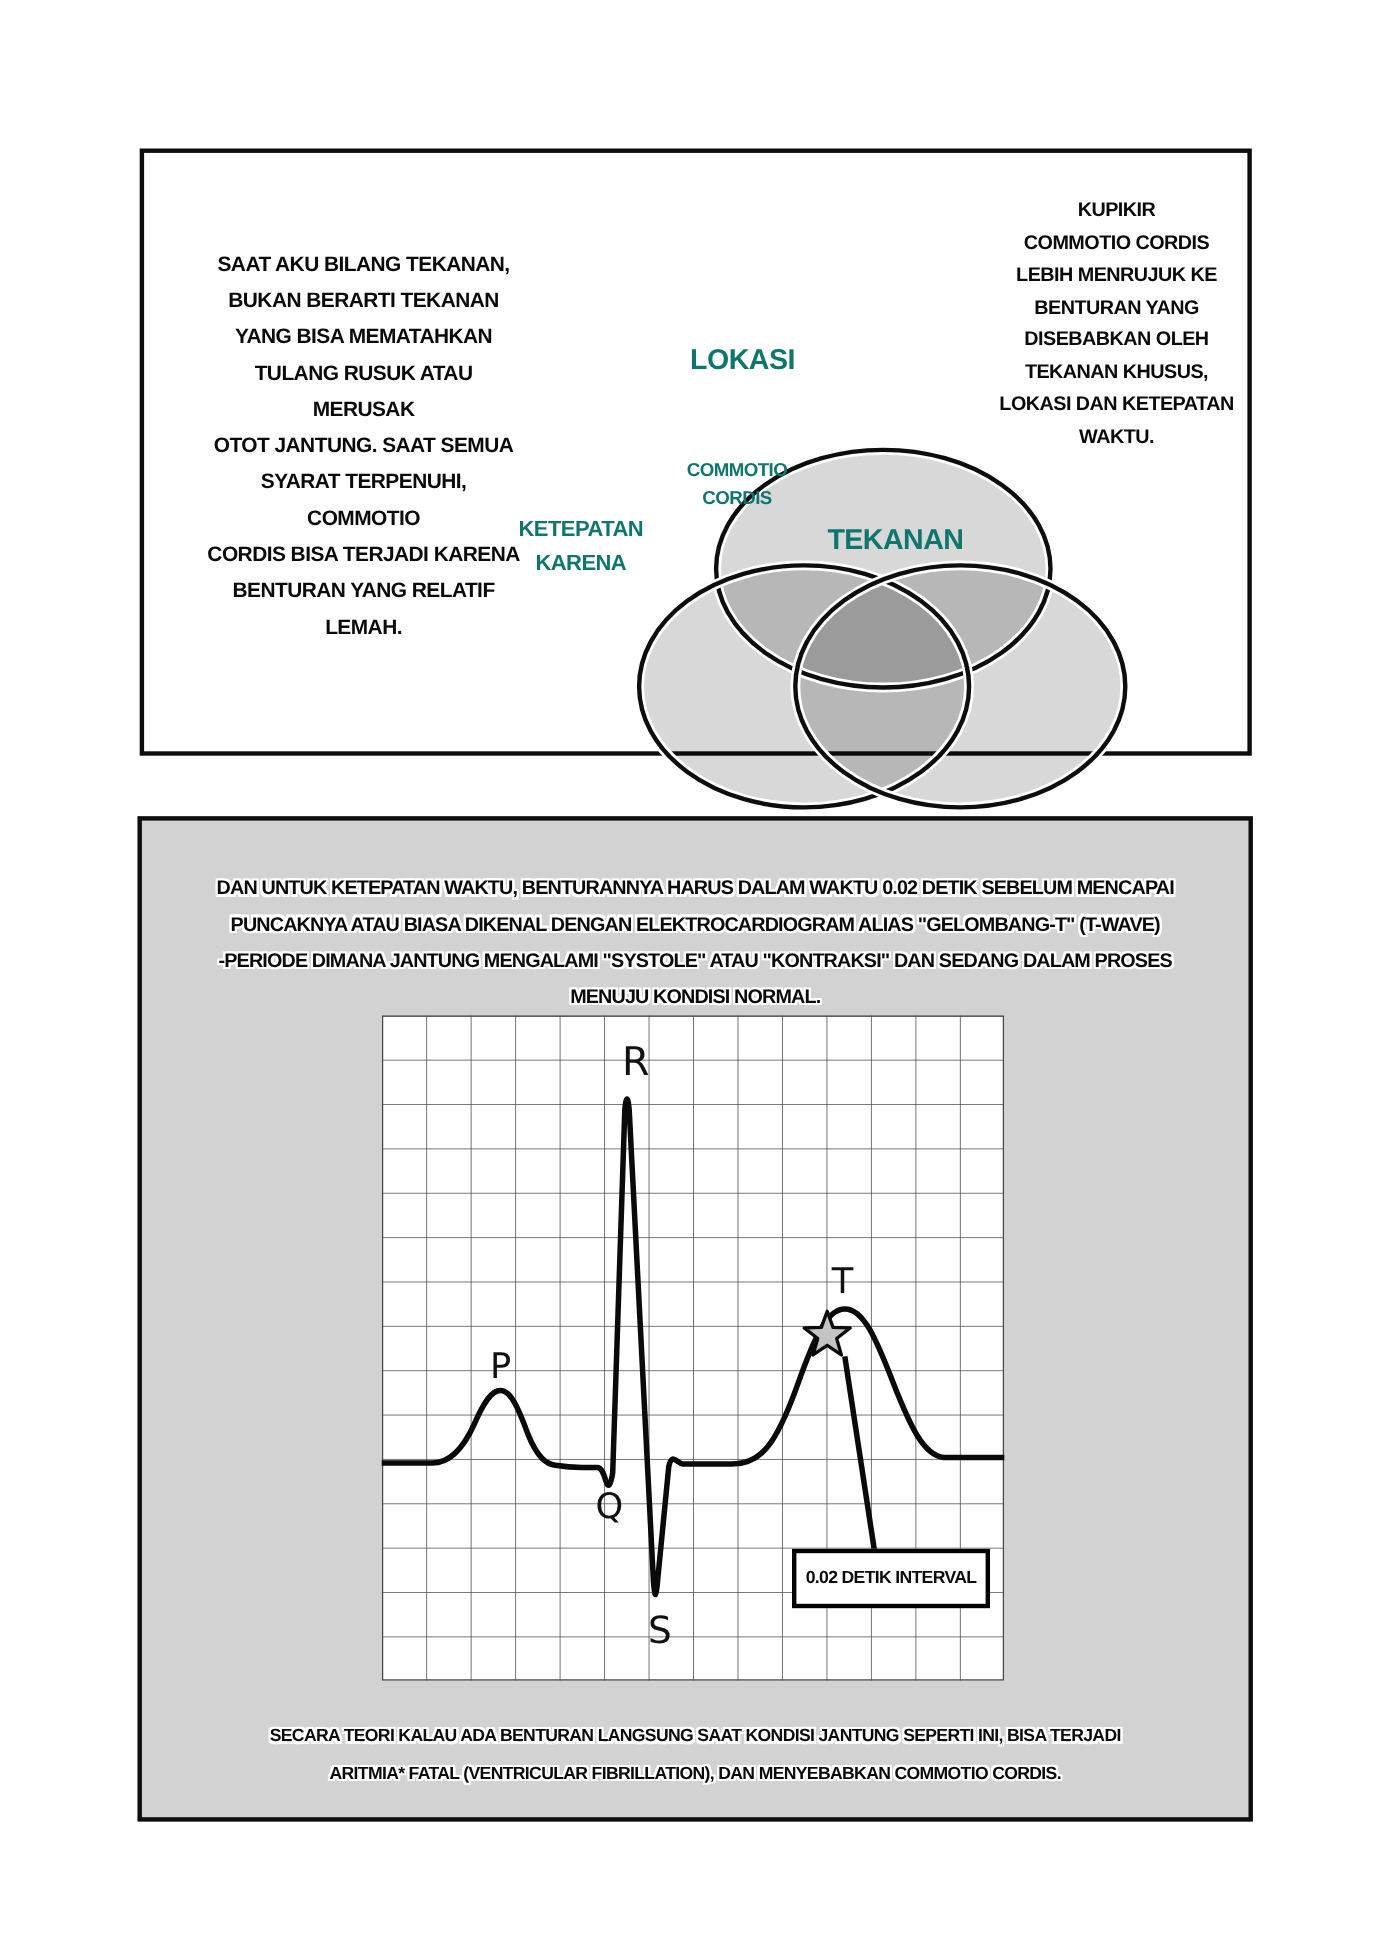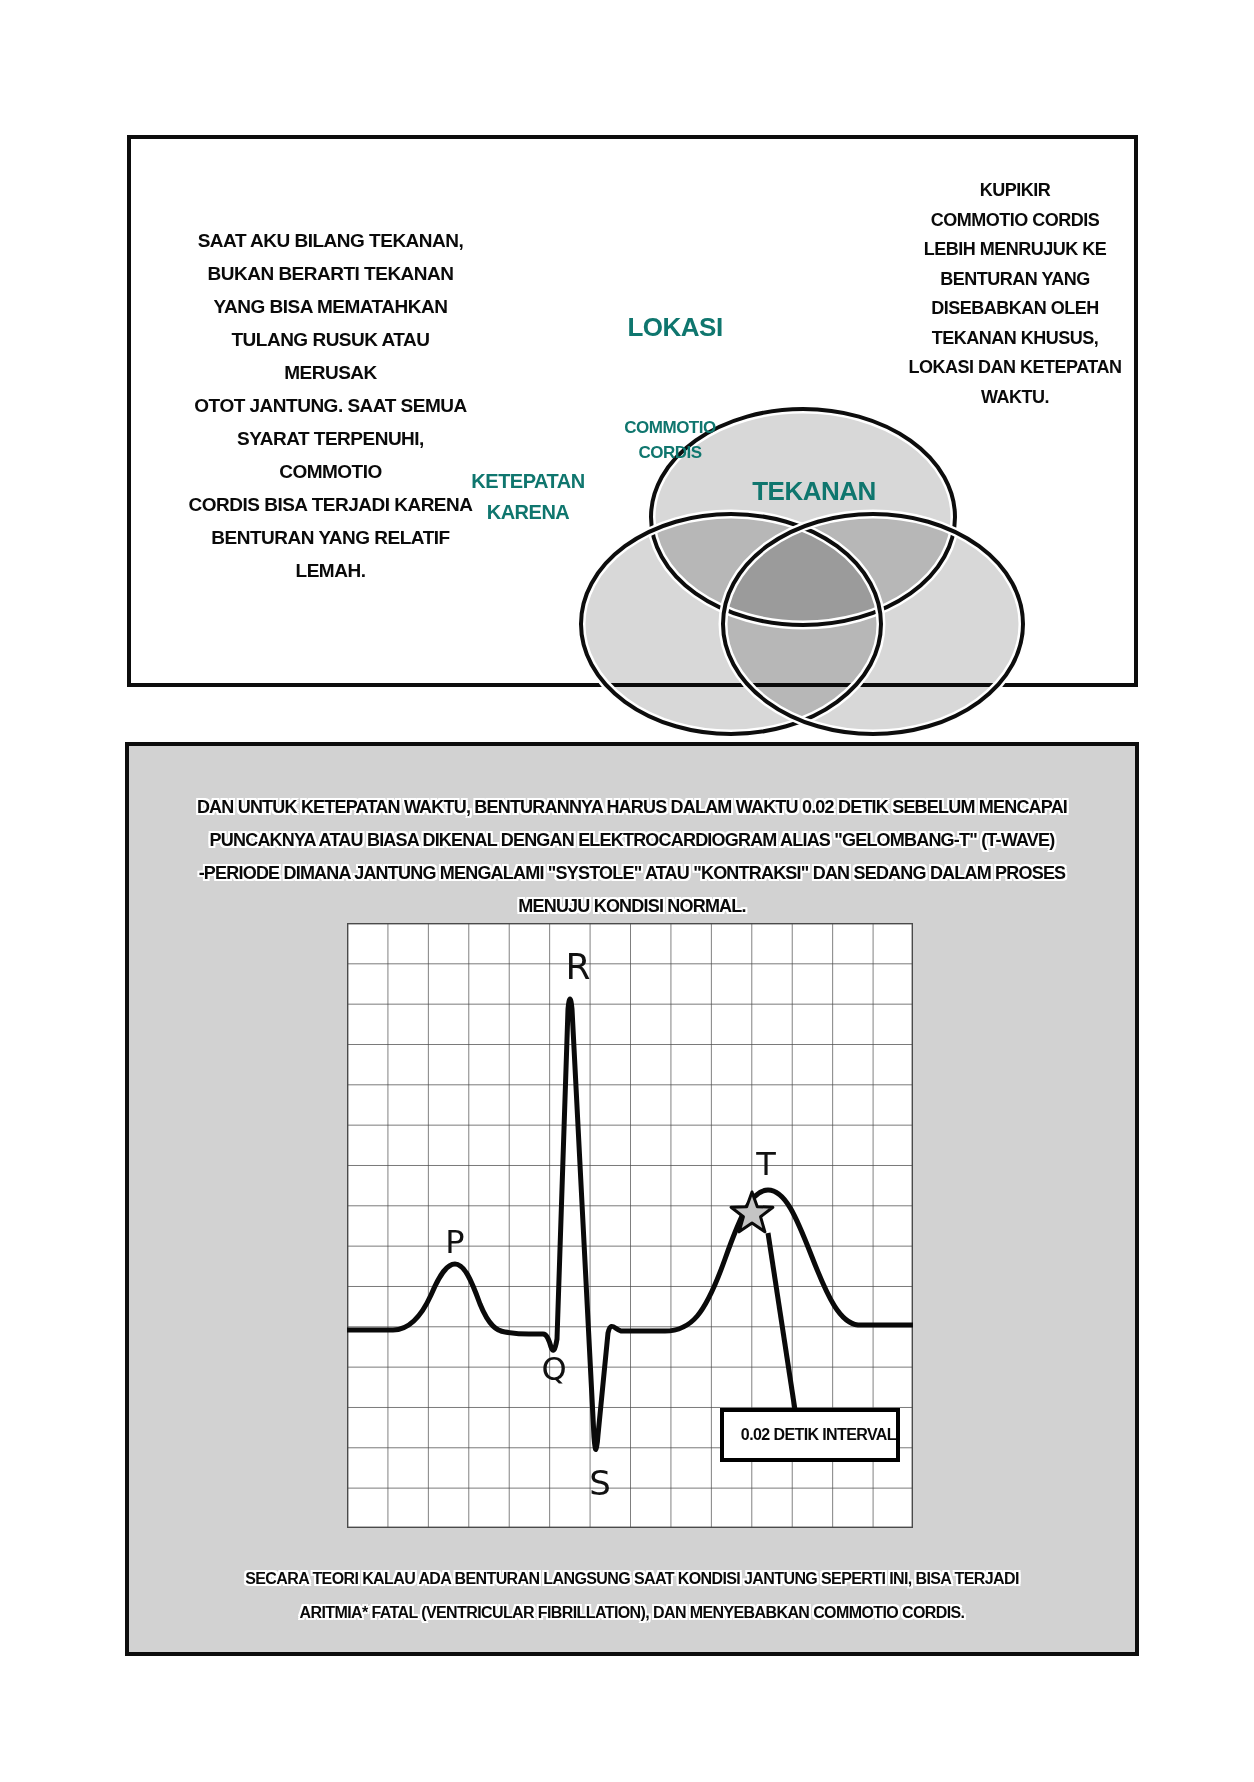--- a/index.html
+++ b/index.html
@@ -32,21 +32,21 @@
   #ecg-chart{position:absolute;left:347px;top:923px;width:566px;height:605px;background:#ffffff;}
   .wave-label{position:absolute;transform:translate(-50%,-50%);
     font-family:"DejaVu Sans",sans-serif;font-weight:500;color:#111;}
   #wave-label-r{left:578px;top:966px;font-size:36px;}
   #wave-label-p{left:455px;top:1242px;font-size:32px;}
   #wave-label-q{left:554px;top:1369px;font-size:32px;}
   #wave-label-s{left:600px;top:1483px;font-size:34px;}
   #wave-label-t{left:766px;top:1164px;font-size:32px;}
   #interval-box{
     position:absolute;left:720px;top:1408px;width:180px;height:54px;background:#ffffff;
-    border:4px solid #000;box-sizing:border-box;display:flex;align-items:center;justify-content:flex-end;
+    border:4px solid #000;box-sizing:border-box;display:flex;align-items:center;justify-content:center;
     font-weight:bold;font-size:16px;letter-spacing:-0.6px;color:#0a0a0a;text-align:center;
   }
 </style>
 </head>
 <body>
 
 <div id="page">
 
   <div id="panel1" class="panel">
 

